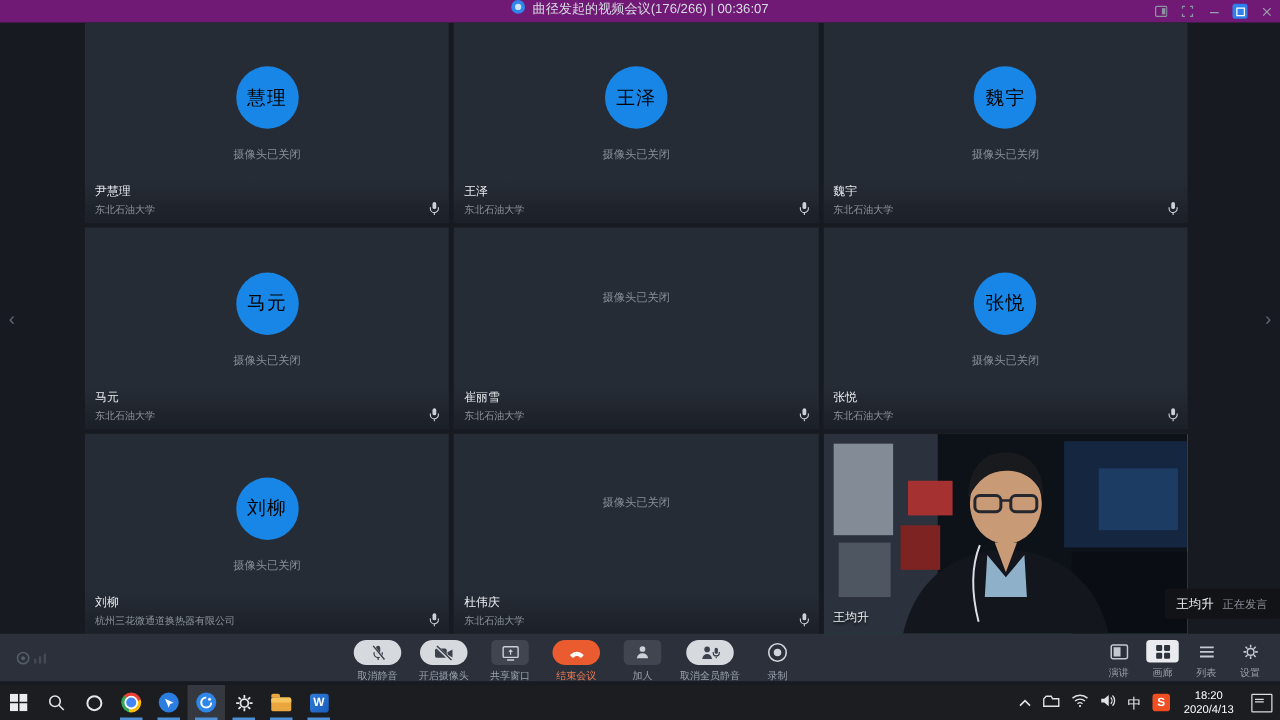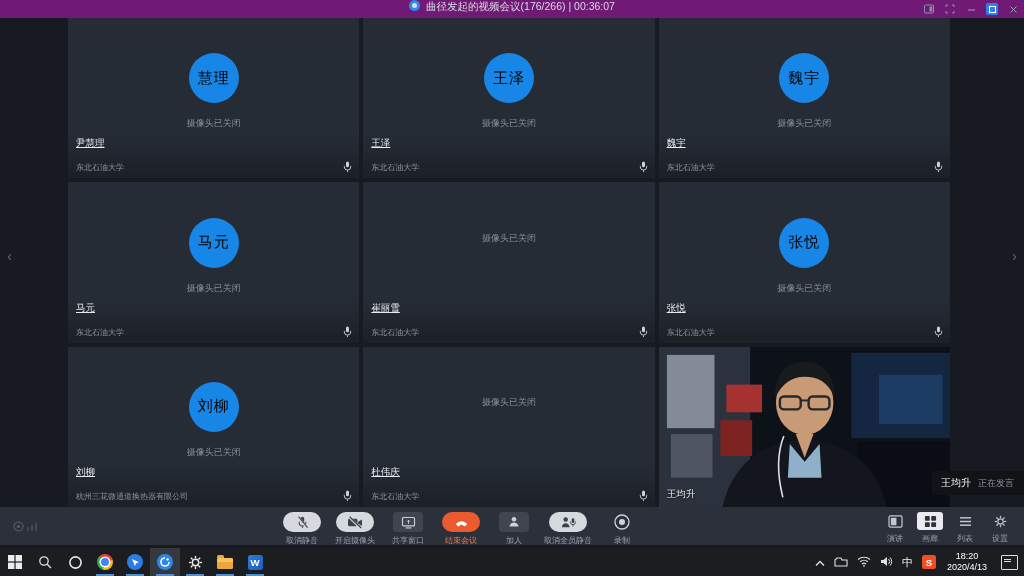--- a/index.html
+++ b/index.html
@@ -20,22 +20,22 @@
   .grid{position:absolute;left:68px;top:18px;width:882px;height:489px;display:grid;
         grid-template-columns:repeat(3,1fr);grid-template-rows:repeat(3,1fr);gap:4px;}
   .tile{position:relative;background:#262c36;overflow:hidden;}
   .tile.speaking{box-shadow:inset 0 0 0 2px #23b25b;}
   .tile-center{position:absolute;left:0;right:0;top:22%;display:flex;flex-direction:column;align-items:center;}
   .avatar{width:50px;height:50px;border-radius:50%;display:flex;align-items:center;justify-content:center;
           color:#000000;font-size:15px;letter-spacing:1px;}
   .cam-off{margin-top:14px;font-size:9px;color:#868d97;}
   .tile-footer{position:absolute;left:0;right:0;bottom:0;padding:4px 7px 5px 8px;display:flex;
                align-items:flex-end;justify-content:space-between;background:linear-gradient(transparent,rgba(0,0,0,.28));}
-  .pname{font-size:9.5px;color:#e8ebef;text-decoration:underline;}
-  .porg{font-size:8px;color:#8d939d;margin-top:12px;}
+  .pname{font-size:9.5px;color:#e8ebef;}
+  .porg{font-size:8px;color:#8d939d;margin-top:2px;}
   .mic{display:flex;align-items:flex-end;}
   .scene{position:absolute;inset:0;width:100%;height:100%;}
   .vname{position:absolute;left:8px;bottom:6px;font-size:9.5px;color:#eef1f4;text-shadow:0 1px 2px rgba(0,0,0,.8);}
   .pager{position:absolute;top:244px;color:#616873;font-size:15px;line-height:1;padding:4px;cursor:default;}
   .pager.prev{left:3px;} .pager.next{right:3px;}
   
   .tooltip{position:absolute;right:0;top:471px;background:rgba(18,19,23,.93);border-radius:2px;
            padding:5px 10px 5px 9px;display:flex;gap:7px;align-items:center;}
   .tt-name{font-size:10px;color:#f2f4f7;}
   .tt-status{font-size:9px;color:#8b919b;}

